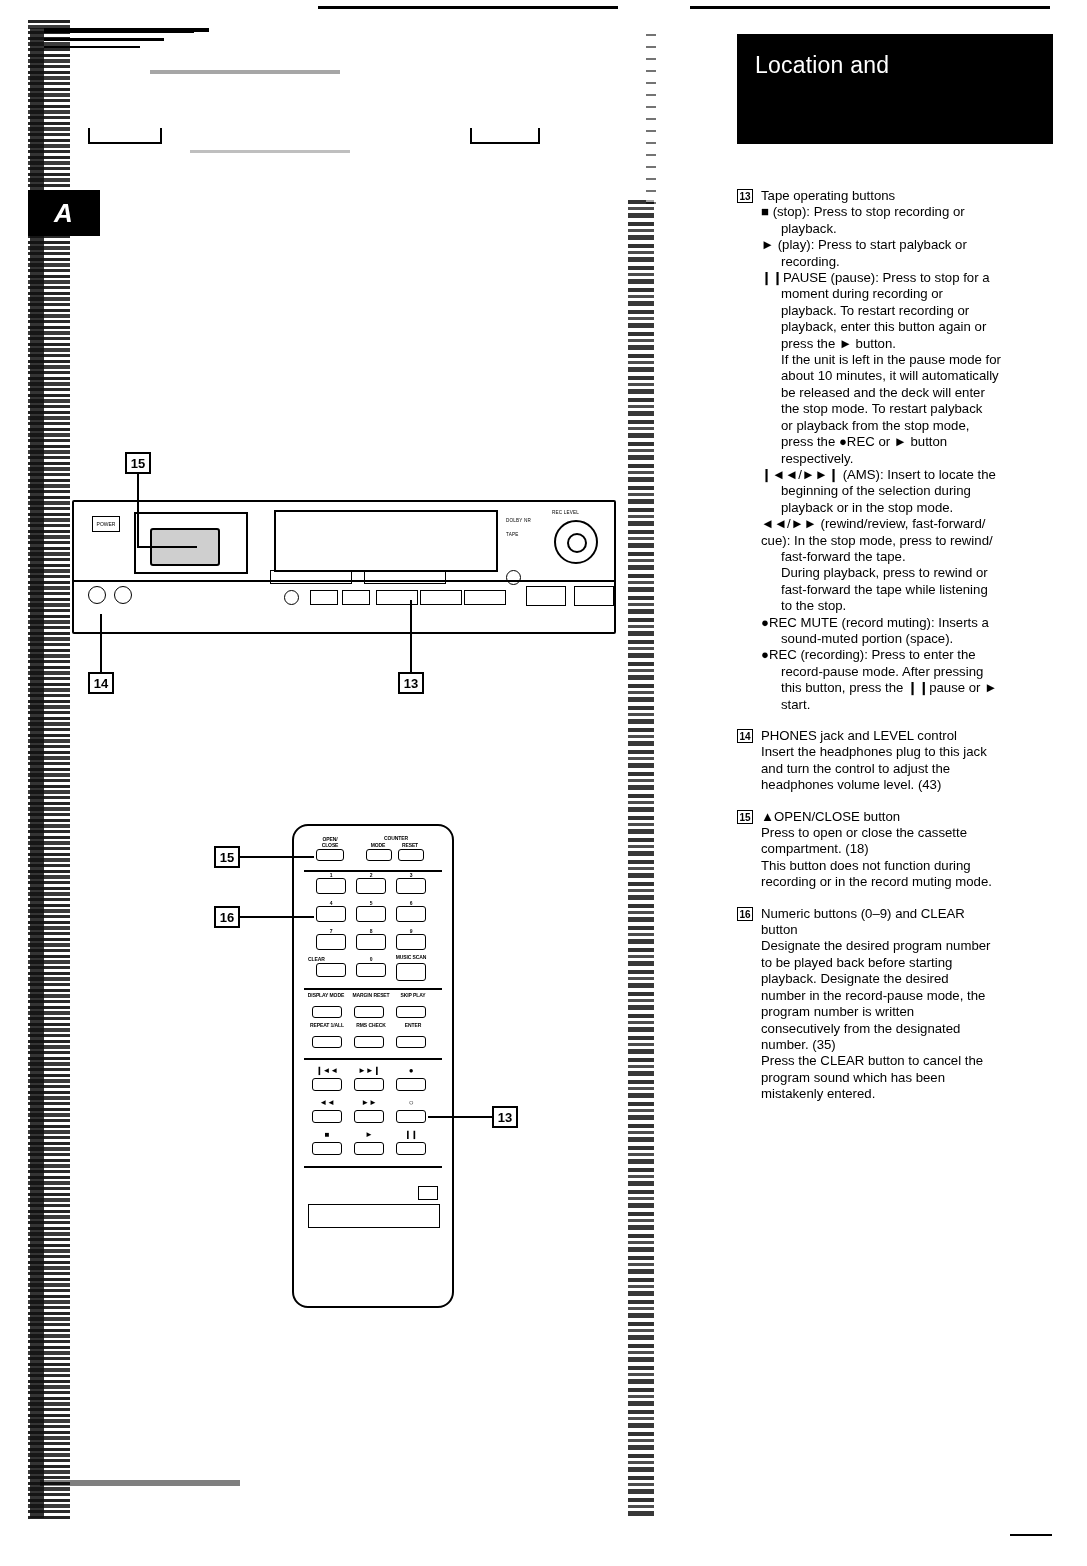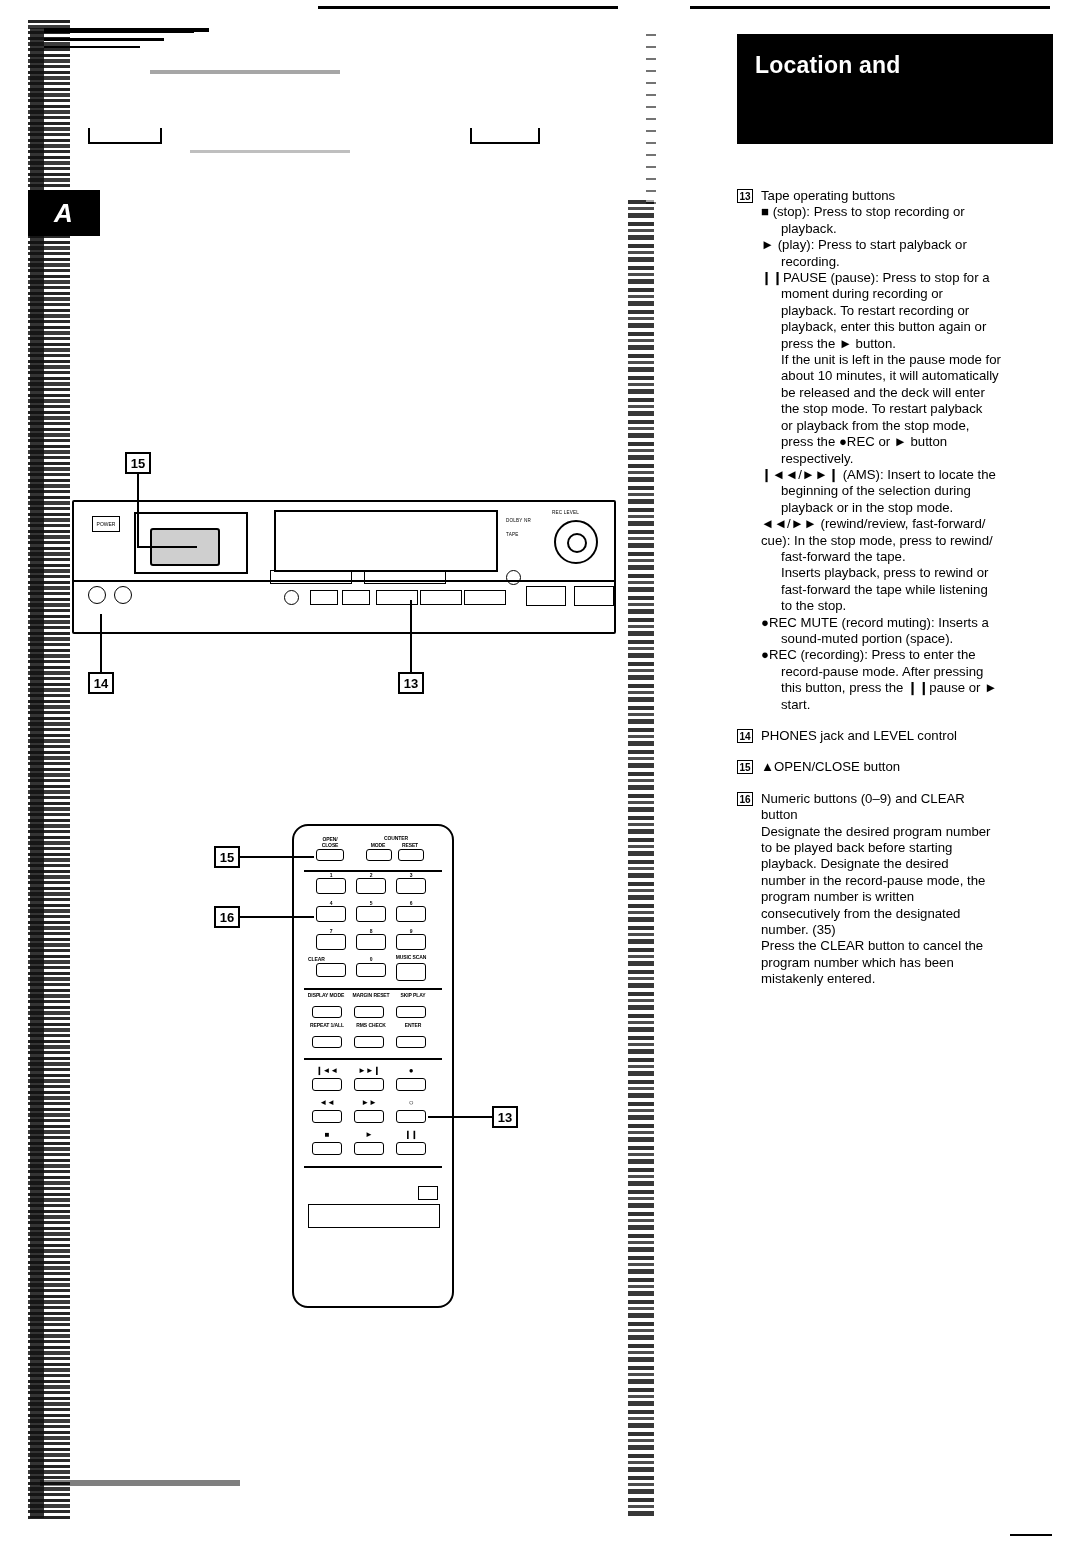--- a/index.html
+++ b/index.html
@@ -126,21 +126,21 @@
     position: absolute;
     left: 737px; top: 34px;
     width: 316px; height: 110px;
     background: #000;
     color: #fff;
     padding: 16px 0 0 18px;
     box-sizing: border-box;
   }
   .header-block .line {
     font-size: 23px;
-    font-weight: bold;
+    font-weight: normal;
     letter-spacing: .2px;
     line-height: 31px;
   }
 
   
   .text-col {
     position: absolute;
     left: 737px;
     top: 188px;
     width: 322px;
@@ -330,53 +330,64 @@
         <div class="p0 ind2">the stop mode. To restart palyback</div>
         <div class="p0 ind2">or playback from the stop mode,</div>
         <div class="p0 ind2">press the ●REC or ► button</div>
         <div class="p0 ind2">respectively.</div>
         <div class="p0 hang">❙◄◄/►►❙ (AMS): Insert to locate the</div>
         <div class="p0 ind2">beginning of the  selection during</div>
         <div class="p0 ind2">playback or in the stop mode.</div>
         <div class="p0 hang">◄◄/►► (rewind/review, fast-forward/</div>
         <div class="p0 ind1">cue): In the stop mode, press to rewind/</div>
         <div class="p0 ind2">fast-forward the tape.</div>
-        <div class="p0 ind2">Inserts playback, press to rewind or</div>
+        <div class="p0 ind2">During playback, press to rewind or</div>
         <div class="p0 ind2">fast-forward the tape while listening</div>
         <div class="p0 ind2">to the stop.</div>
         <div class="p0 hang">●REC MUTE (record muting): Inserts a</div>
         <div class="p0 ind2">sound-muted portion (space).</div>
         <div class="p0 hang">●REC (recording): Press to enter the</div>
         <div class="p0 ind2">record-pause mode. After pressing</div>
         <div class="p0 ind2">this button, press the ❙❙pause or ►</div>
         <div class="p0 ind2">start.</div>
       </div>
     </div>
     <div class="item">
       <div class="num-box">14</div>
       <div class="item-title">PHONES jack and LEVEL control</div>
+      <div>
+        <div class="p0 ind1">Insert the headphones plug to this jack</div>
+        <div class="p0 ind1">and turn the control to adjust the</div>
+        <div class="p0 ind1">headphones volume level. (43)</div>
+      </div>
     </div>
     <div class="item">
       <div class="num-box">15</div>
       <div class="item-title">▲OPEN/CLOSE button</div>
+      <div>
+        <div class="p0 ind1">Press to open or close the cassette</div>
+        <div class="p0 ind1">compartment. (18)</div>
+        <div class="p0 ind1">This button does not function during</div>
+        <div class="p0 ind1">recording or in the record muting mode.</div>
+      </div>
     </div>
     <div class="item">
       <div class="num-box">16</div>
       <div class="item-title">Numeric buttons (0–9) and CLEAR</div>
       <div>
         <div class="p0 ind1">button</div>
         <div class="p0 ind1">Designate the desired program number</div>
         <div class="p0 ind1">to be played back before starting</div>
         <div class="p0 ind1">playback.  Designate the desired</div>
         <div class="p0 ind1">number in the record-pause mode, the</div>
         <div class="p0 ind1">program number is written</div>
         <div class="p0 ind1">consecutively from the designated</div>
         <div class="p0 ind1">number. (35)</div>
         <div class="p0 ind1">Press the CLEAR button to cancel the</div>
-        <div class="p0 ind1">program number which has been</div>
+        <div class="p0 ind1">program sound which has been</div>
         <div class="p0 ind1">mistakenly entered.</div>
       </div>
     </div>
   </div>
 
 <div class="deck">
   <div class="deck-inner-line"></div>
   <div class="pwr">POWER</div>
   <div class="cassette-door">
     <div class="cassette-win"></div>

